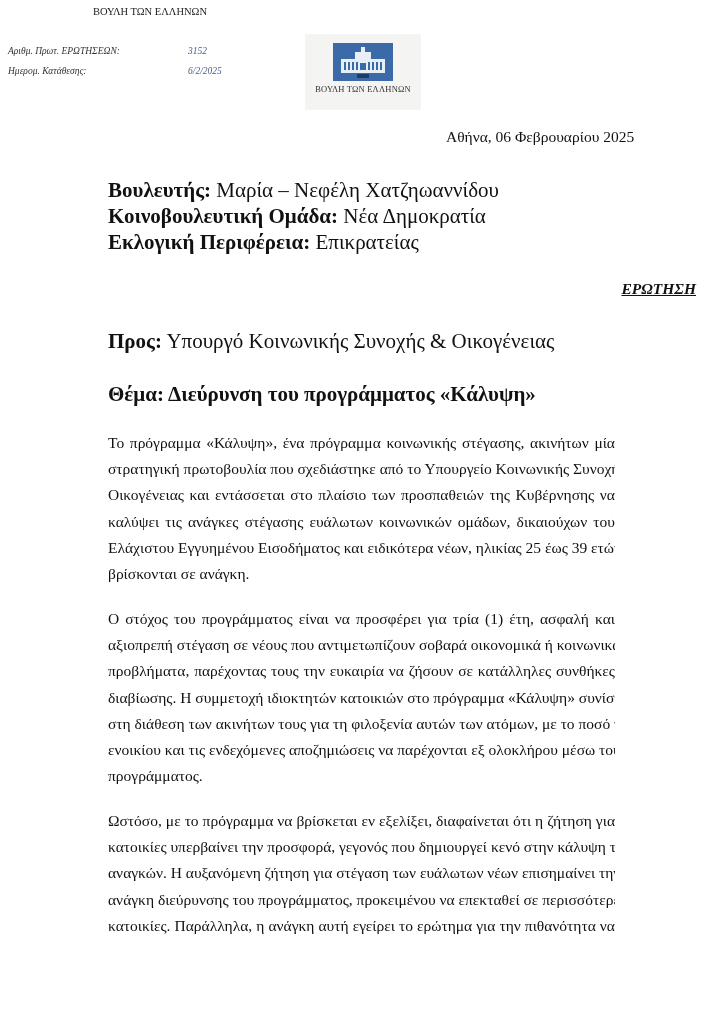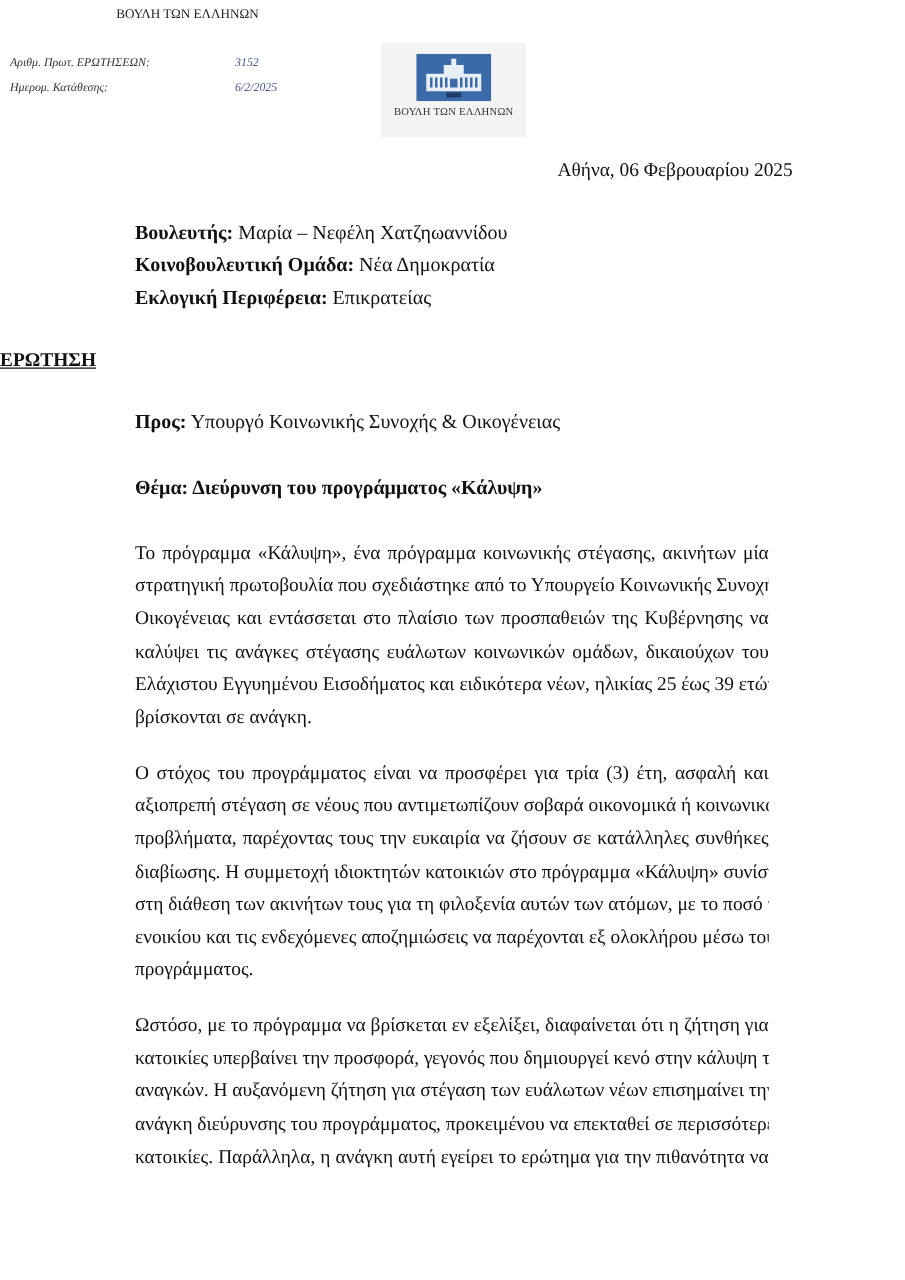--- a/index.html
+++ b/index.html
@@ -22,25 +22,25 @@
       background: #f4f4f2;
     }
     .logo svg { position: absolute; left: 28px; top: 9px; }
     .logo .logo-text {
       position: absolute; left: 0; width: 116px; top: 50px; text-align: center;
       font-size: 8.5px; color: #333; letter-spacing: 0.2px;
     }
     .date {
       position: absolute; left: 446px; top: 128px; font-size: 15.5px; white-space: nowrap;
     }
-    .info { position: absolute; left: 108px; font-size: 16px; white-space: nowrap; }
+    .info { position: absolute; left: 108px; font-size: 21px; white-space: nowrap; }
     .info b { font-weight: bold; }
     .title {
-      position: absolute; left: 0; width: 696px; top: 280px; text-align: left;
-      font-size: 15.5px; font-weight: bold; text-decoration: underline;
+      position: absolute; left: 0; width: 696px; top: 280px; text-align: right;
+      font-size: 15.5px; font-weight: bold; text-decoration: underline; font-style: italic;
     }
     .para {
       position: absolute; left: 108px; width: 507px; font-size: 15.5px;
       line-height: 26.2px; text-align: justify; text-indent: 0;
     }
     .line { display: block; text-align: justify; text-align-last: justify; height: 26.2px; white-space: nowrap; overflow: hidden; }
     .line.last { text-align-last: left; }
   </style>
 </head>
 <body>
@@ -110,21 +110,21 @@
 <div class="para" style="top:430px;">
   <span class="line">Το πρόγραμμα «Κάλυψη», ένα πρόγραμμα κοινωνικής στέγασης, ακινήτων μία</span>
   <span class="line">στρατηγική πρωτοβουλία που σχεδιάστηκε από το Υπουργείο Κοινωνικής Συνοχής &amp;</span>
   <span class="line">Οικογένειας και εντάσσεται στο πλαίσιο των προσπαθειών της Κυβέρνησης να</span>
   <span class="line">καλύψει τις ανάγκες στέγασης ευάλωτων κοινωνικών ομάδων, δικαιούχων του</span>
   <span class="line">Ελάχιστου Εγγυημένου Εισοδήματος και ειδικότερα νέων, ηλικίας 25 έως 39 ετών, που</span>
   <span class="line last">βρίσκονται σε ανάγκη.</span>
 </div>
 
 <div class="para" style="top:606px;">
-  <span class="line">Ο στόχος του προγράμματος είναι να προσφέρει για τρία (3) έτη, ασφαλή και</span>
+  <span class="line">Ο στόχος του προγράμματος είναι να προσφέρει για τρία (1) έτη, ασφαλή και</span>
   <span class="line">αξιοπρεπή στέγαση σε νέους που αντιμετωπίζουν σοβαρά οικονομικά ή κοινωνικά</span>
   <span class="line">προβλήματα, παρέχοντας τους την ευκαιρία να ζήσουν σε κατάλληλες συνθήκες</span>
   <span class="line">διαβίωσης. Η συμμετοχή ιδιοκτητών κατοικιών στο πρόγραμμα «Κάλυψη» συνίσταται</span>
   <span class="line">στη διάθεση των ακινήτων τους για τη φιλοξενία αυτών των ατόμων, με το ποσό του</span>
   <span class="line">ενοικίου και τις ενδεχόμενες αποζημιώσεις να παρέχονται εξ ολοκλήρου μέσω του</span>
   <span class="line last">προγράμματος.</span>
 </div>
 
 <div class="para" style="top:808px;">
   <span class="line">Ωστόσο, με το πρόγραμμα να βρίσκεται εν εξελίξει, διαφαίνεται ότι η ζήτηση για</span>

